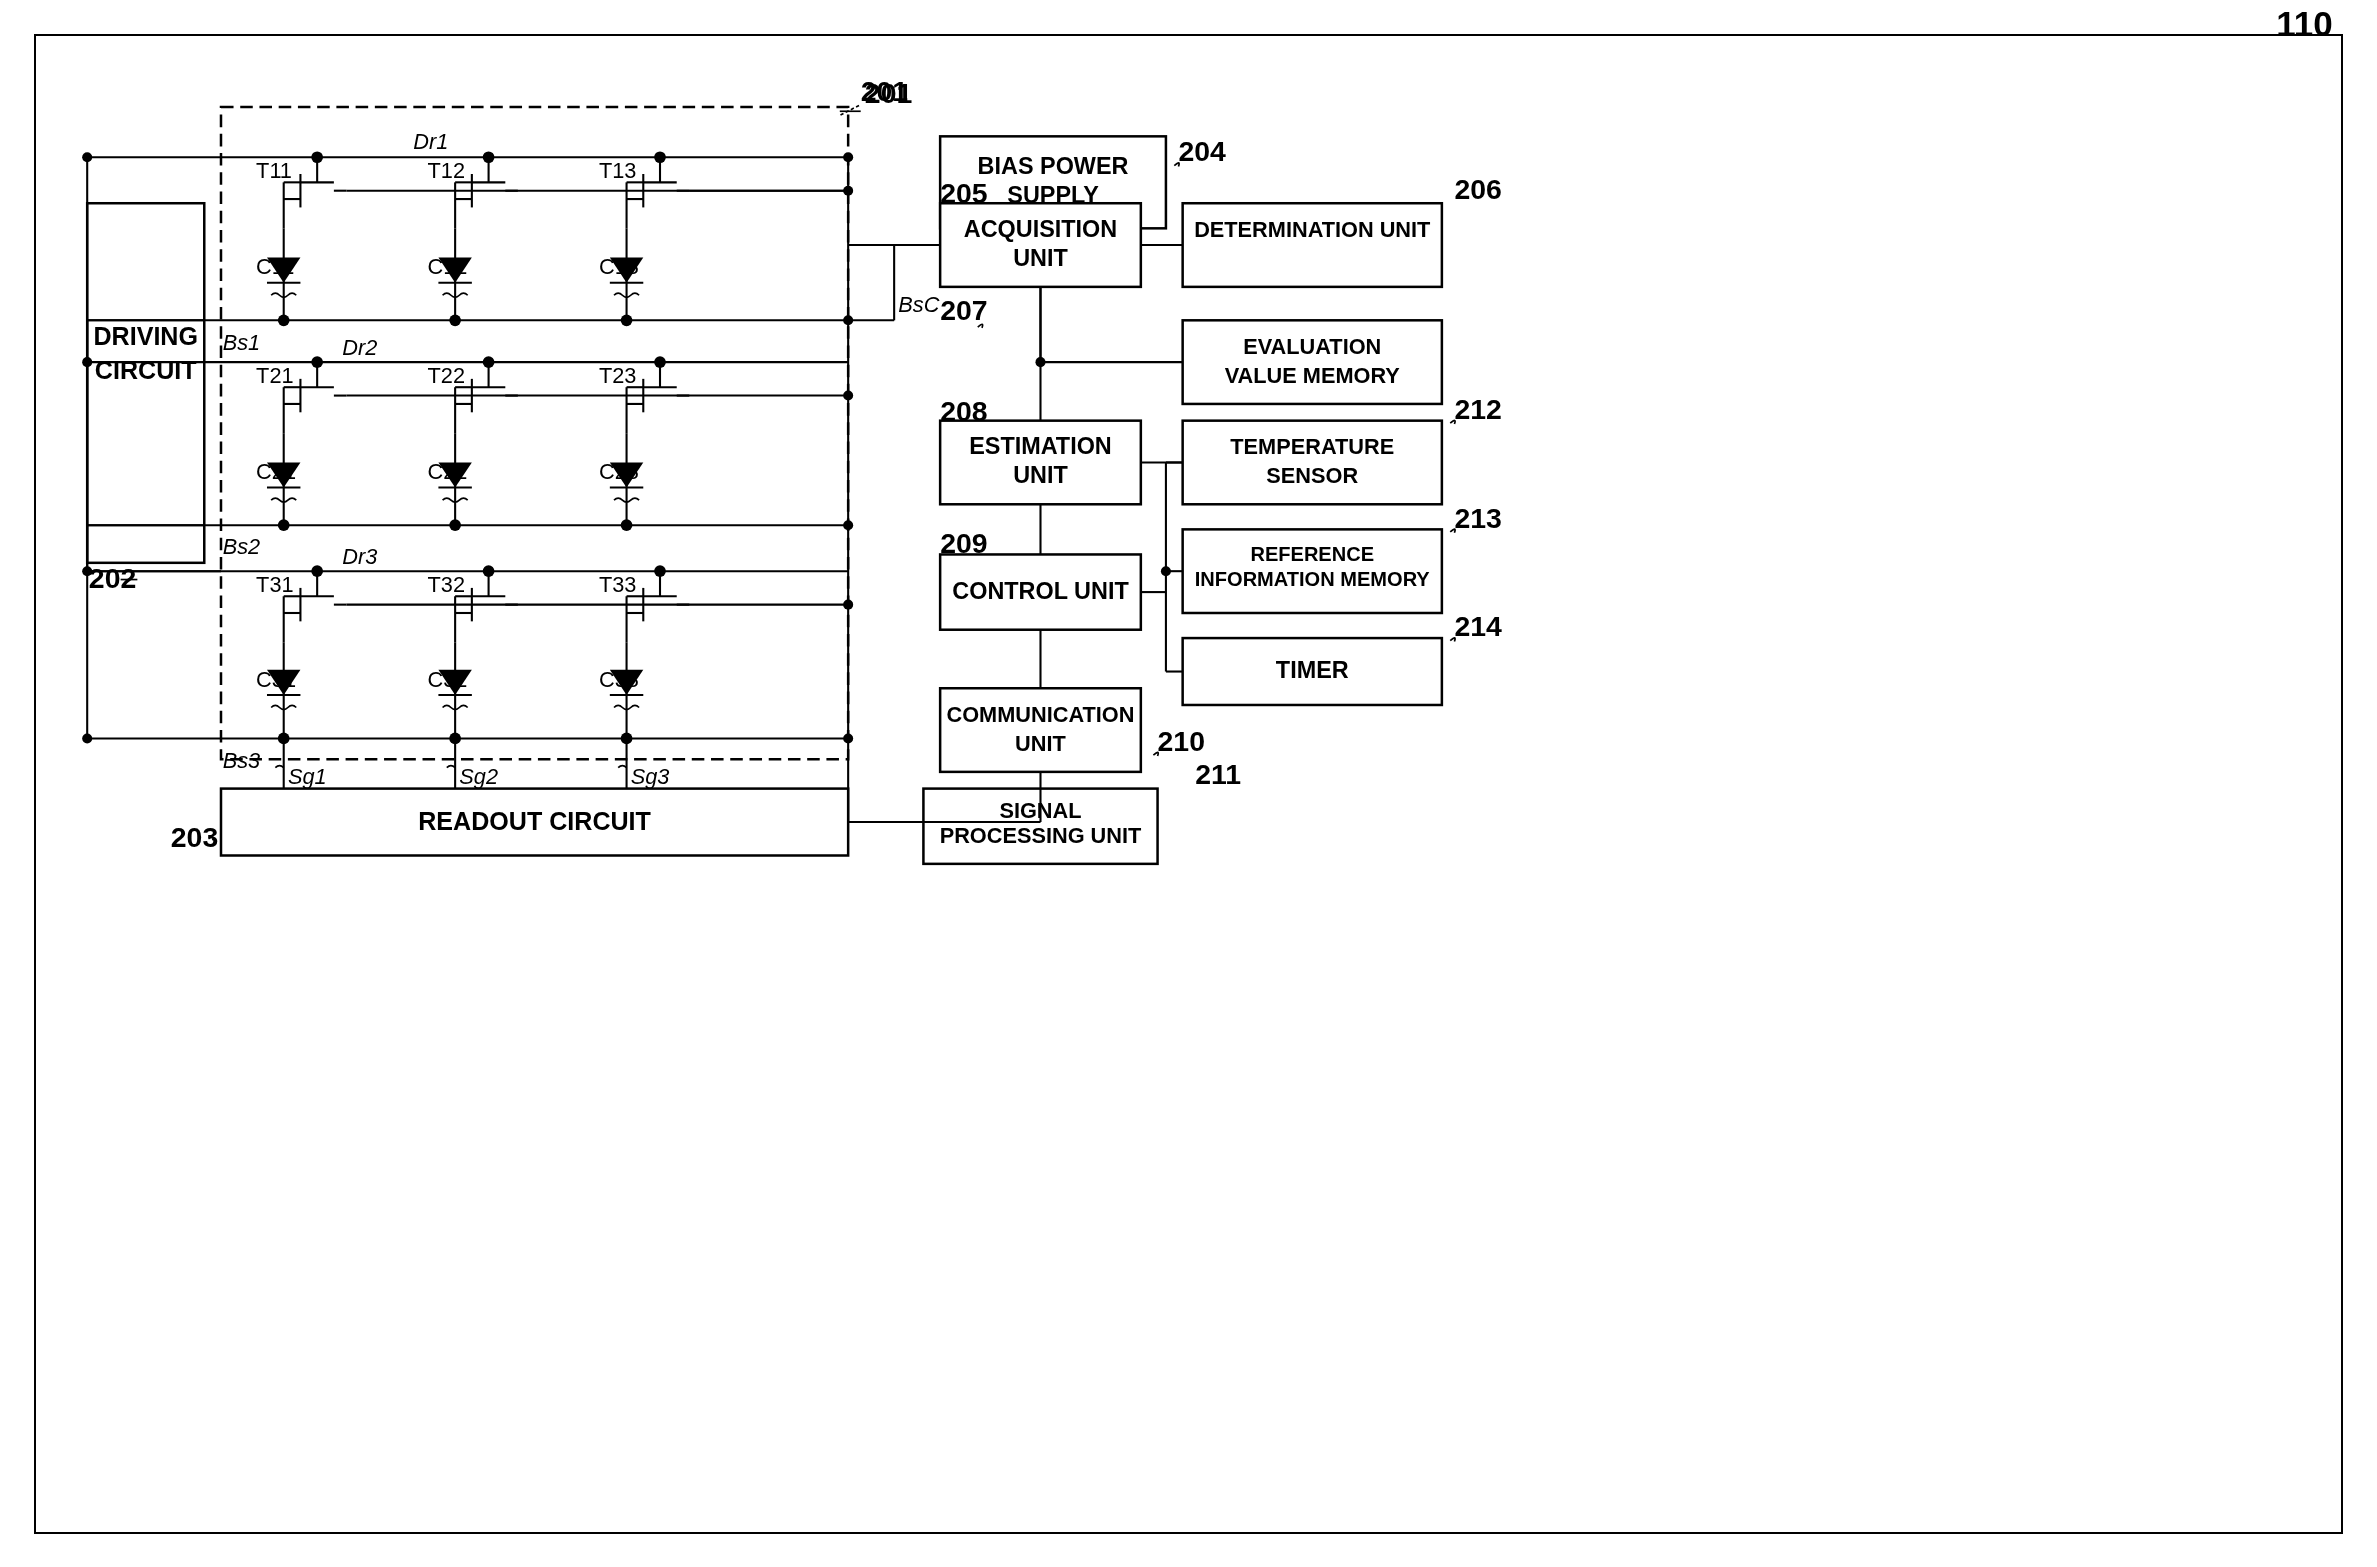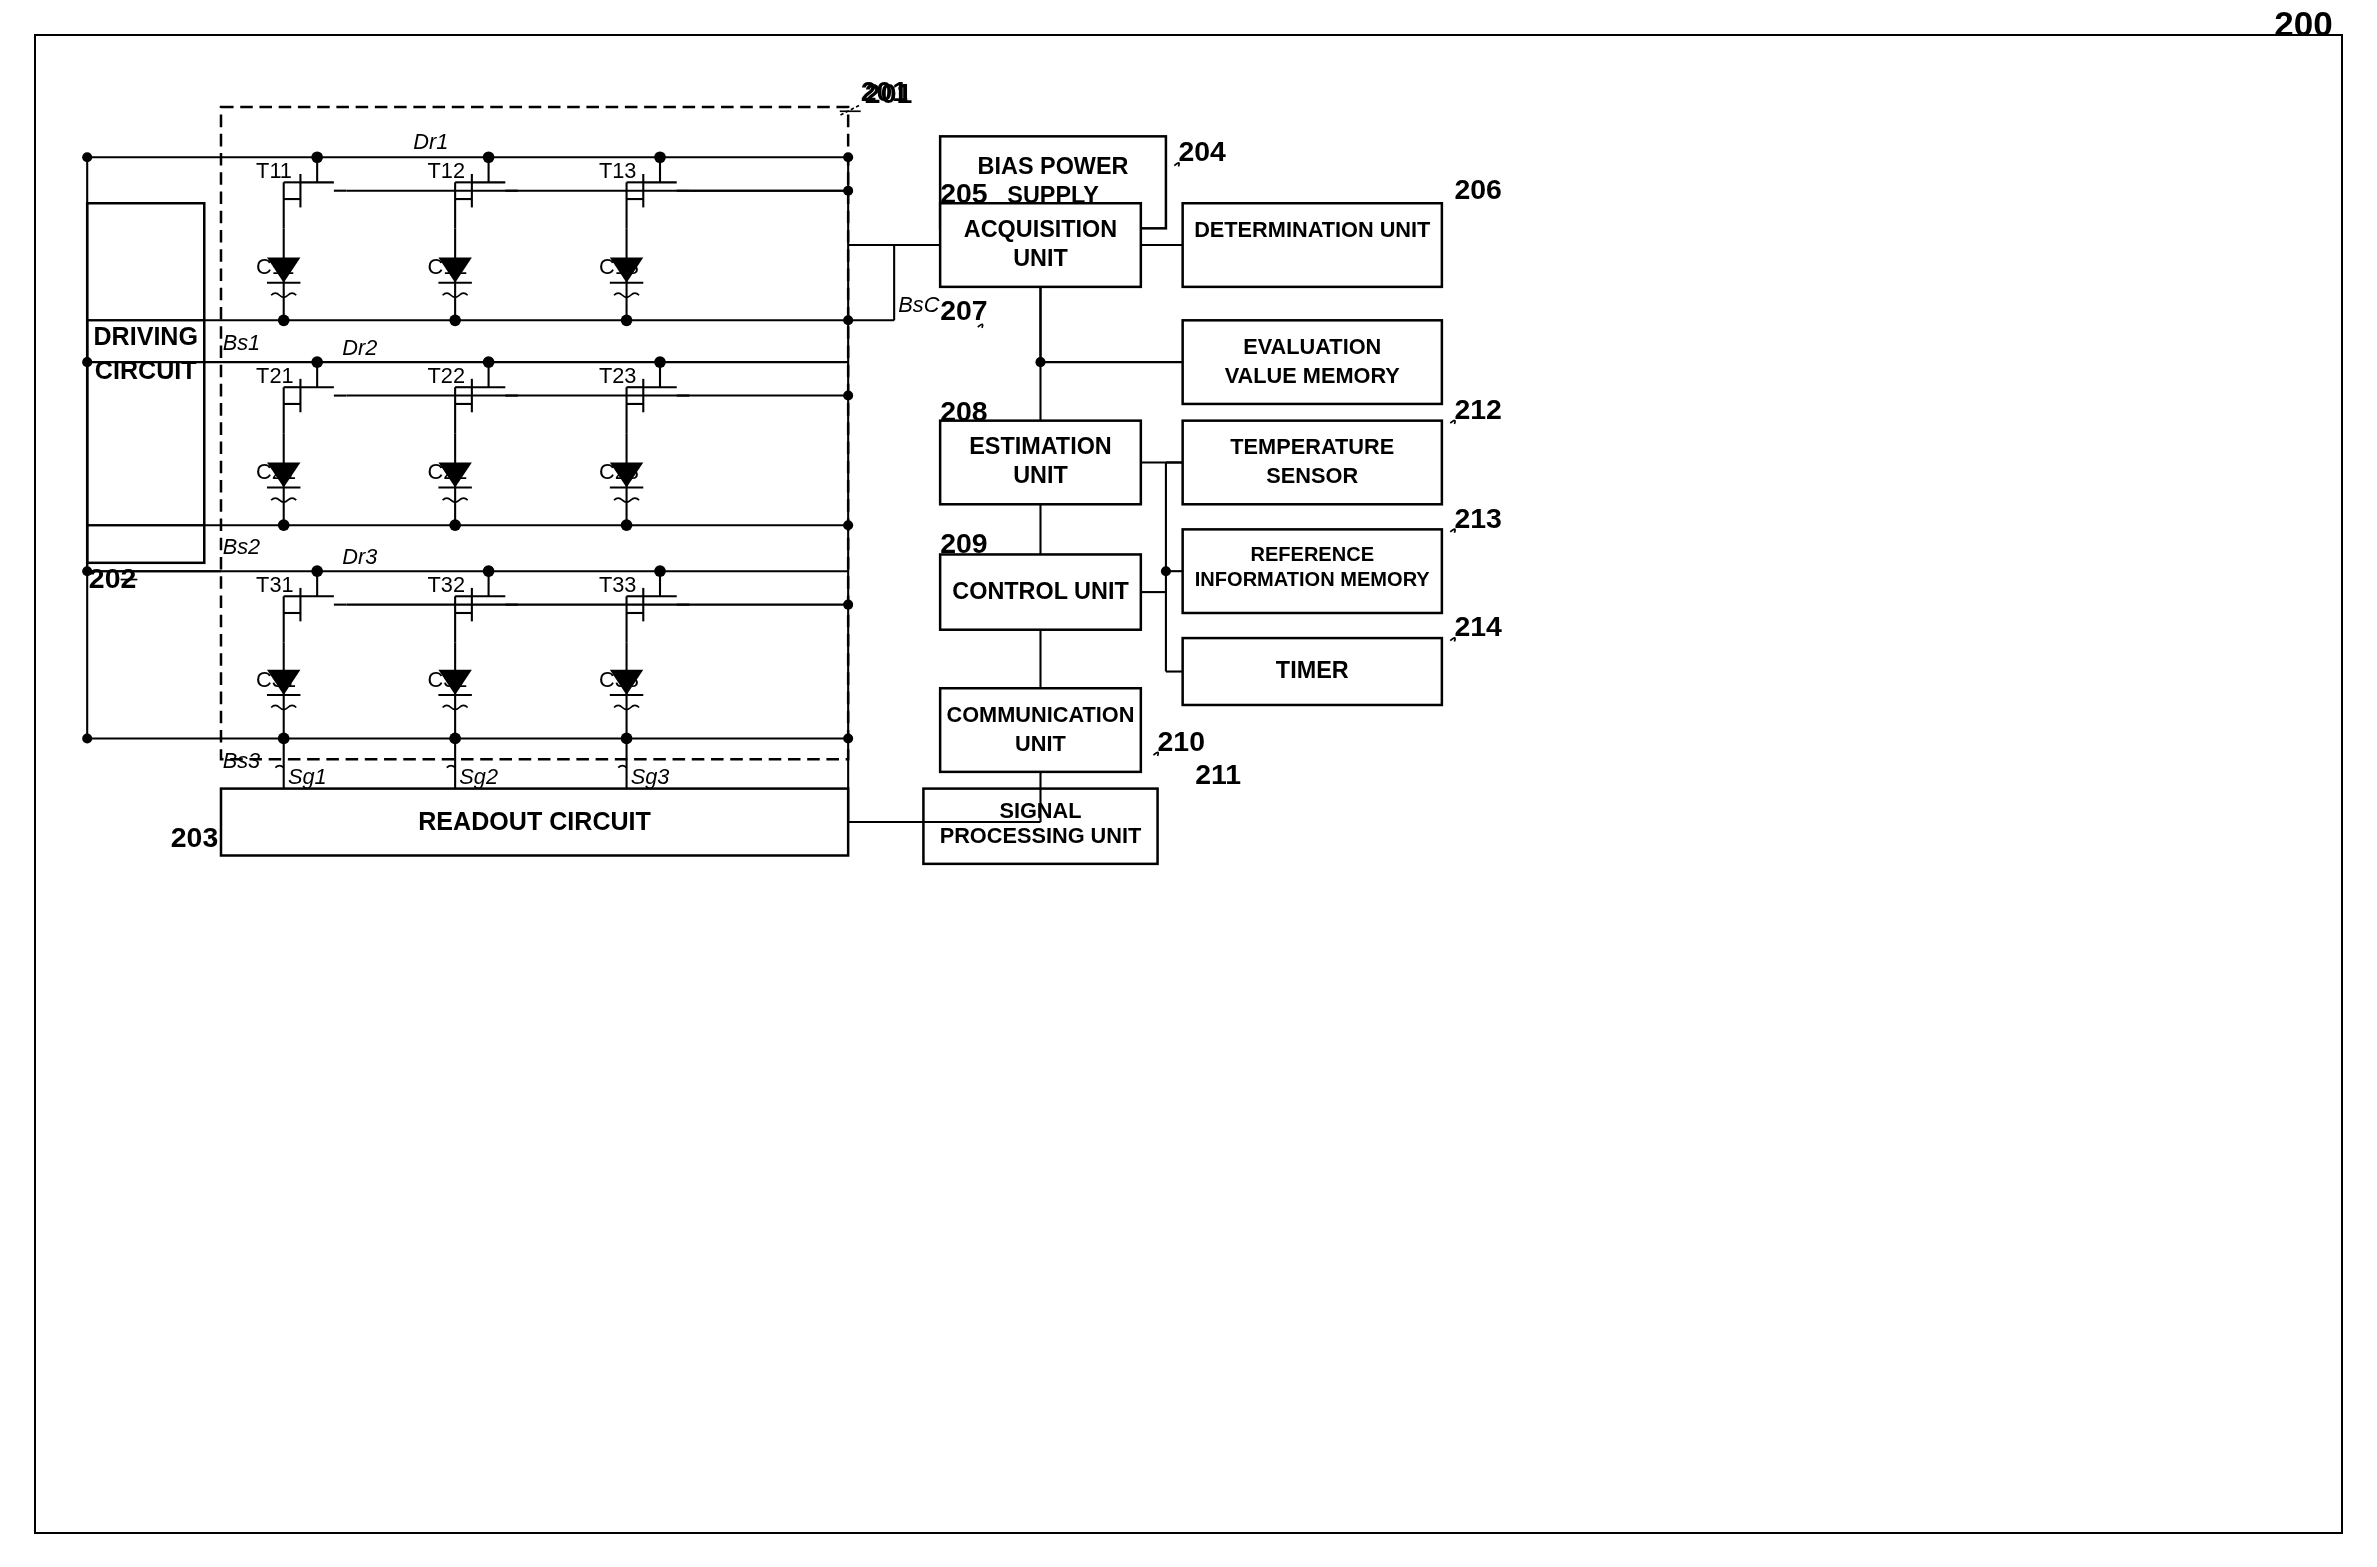--- a/index.html
+++ b/index.html
@@ -28,21 +28,21 @@
       width: 100%;
       height: 100%;
       pointer-events: none;
     }
   </style>
 </head>
 <body>
 
 <div class="outer-border">
 
-  <div style="position:absolute; top:-32px; right:8.4px; font-size:35px; font-weight:bold;">200</div>
+  <div style="position:absolute; top:-32px; right:8.4px; font-size:35px; font-weight:bold;">110</div>
 
   <svg class="connections-svg" viewBox="0 0 2754 1789" xmlns="http://www.w3.org/2000/svg">
 
     <rect x="60" y="200" width="140" height="430" fill="white" stroke="black" stroke-width="3"></rect>
     <text x="130" y="370" text-anchor="middle" font-size="30" font-weight="bold">DRIVING</text>
     <text x="130" y="410" text-anchor="middle" font-size="30" font-weight="bold">CIRCUIT</text>
 
     <rect x="220" y="85" width="750" height="780" fill="none" stroke="black" stroke-width="3" stroke-dasharray="15,8"></rect>
 
     <text x="990" y="80" font-size="34" font-weight="bold">201</text>

